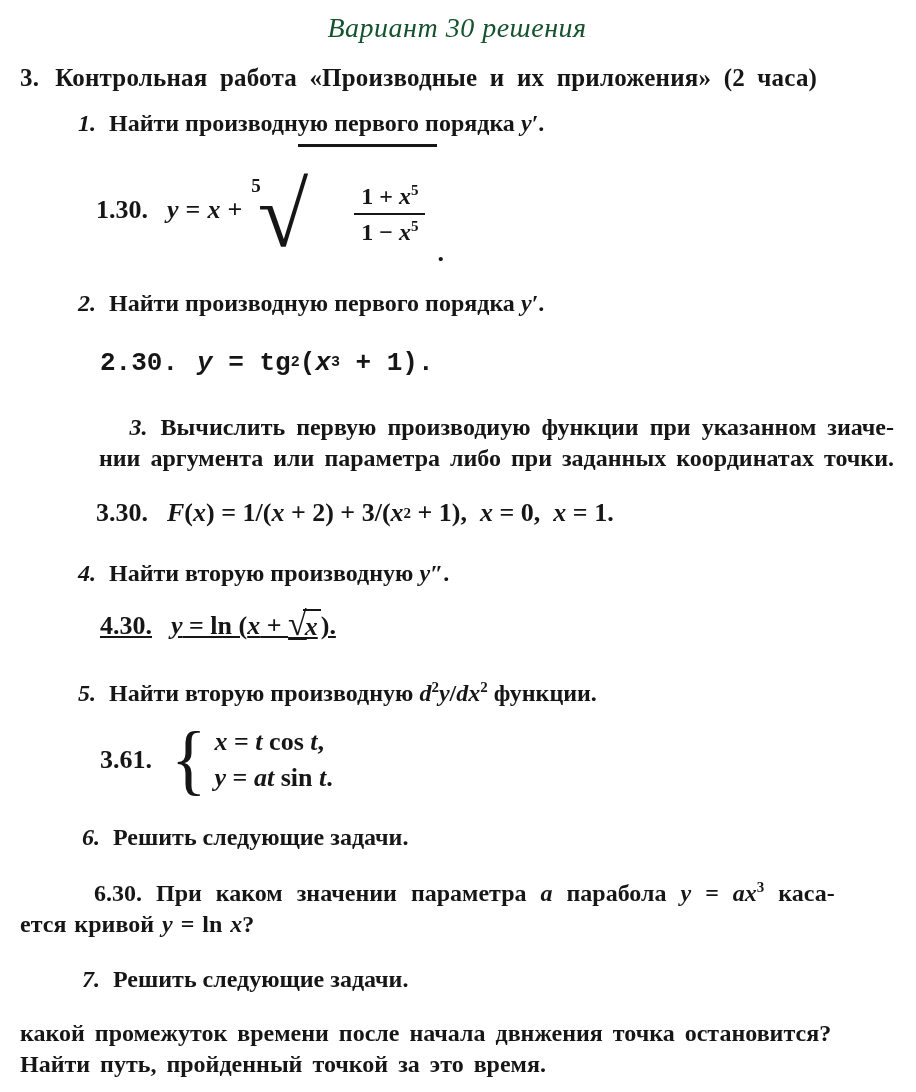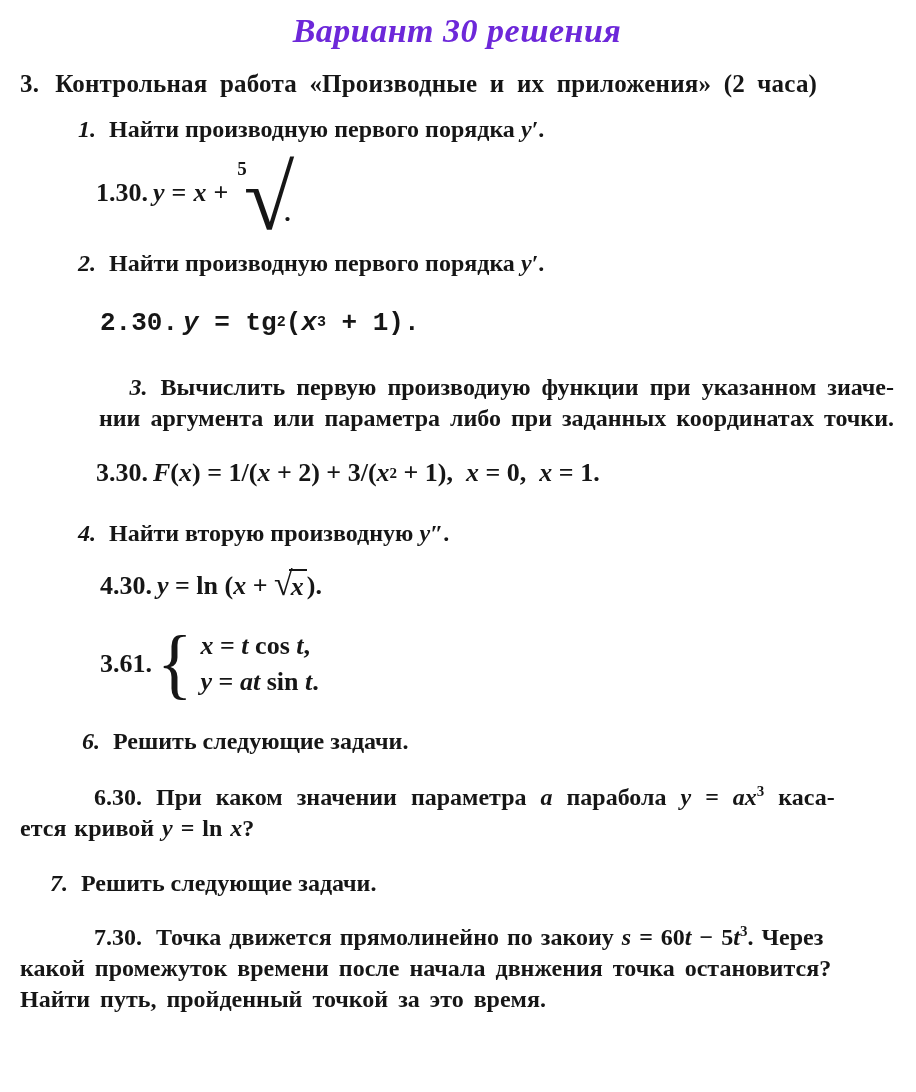--- a/index.html
+++ b/index.html
@@ -8,47 +8,47 @@
     width: 916px; height: 1092px; overflow: hidden;
     background: #ffffff; color: #161616;
     font-family: "Liberation Serif", "DejaVu Serif", serif;
     font-weight: 700;
   }
   .page { width: 916px; height: 1092px; padding: 6px 22px 0 20px; }
 
   
   .title {
     margin: 6px 0 0; text-align: center;
-    font-size: 34px; font-style: italic; font-weight: 700; color: #6d28d9;
+    font-size: 28px; font-style: italic; font-weight: 400; color: #14532d;
     letter-spacing: 0.5px;
   }
   .heading { margin: 20px 0 13px; font-size: 25px; word-spacing: 6px; letter-spacing: 0.2px; }
   .hnum { margin-right: 16px; }
 
   
   .task { margin: 0; font-size: 24px; line-height: 30px; }
   .inum { font-style: italic; margin-right: 13px; }
   .t1 { margin: 16px 0 0 58px; }
   .t2 { margin: 12px 0 0 58px; }
   .t4 { margin: 30px 0 0 58px; }
   .t5 { margin: 26px 0 0 58px; }
   .t6 { margin: 24px 0 0 62px; }
-  .t7 { margin: 24px 0 0 30px; }
+  .t7 { margin: 24px 0 0 62px; }
 
   
   .formula { font-size: 26px; display: flex; align-items: center; }
   .formula span, .task span, .pline span, .heading span { white-space: pre; }
-  .flabel { margin-right: 5px; }
+  .flabel { margin-right: 19px; }
   .it { font-style: italic; }
   sup.sp { font-size: 15px; font-weight: 700; line-height: 0; }
 
   .f130 { margin: 6px 0 0 76px; min-height: 86px; }
   .f230 { margin: 30px 0 0 80px; font-family: Liberation Mono, monospace; }
   .f330 { margin: 24px 0 0 76px; }
-  .f430 { margin: 12px 0 0 80px; min-height: 52px; }
+  .f430 { margin: 12px 0 0 80px; min-height: 52px; text-decoration: underline; }
   .f530 { margin: 14px 0 0 80px; min-height: 76px; }
 
   .opsp { margin: 0 7px; }
 
   
   .bigroot { display: inline-flex; align-items: center; margin-left: 2px; }
   .ridx { font-size: 19px; display: inline-block; transform: translateY(-24px); margin-right: -3px; }
   .rsign { font-size: 92px; font-weight: 400; line-height: 0; display: inline-block; transform: translateY(5px); margin-right: -10px; }
   .rbody { display: inline-block; border-top: 3px solid #161616; padding: 4px 12px 0 4px; }
   .frac { display: inline-flex; flex-direction: column; align-items: center; font-size: 24px; line-height: 1.1; }
@@ -93,20 +93,26 @@
 
   <div class="formula f130">
     <span class="flabel">1.30.</span>
     <span class="it">y</span>
     <span class="opsp">=</span>
     <span class="it">x</span>
     <span class="opsp">+</span>
     <span class="bigroot">
       <span class="ridx">5</span>
       <span class="rsign">√</span>
+      <span class="rbody">
+        <span class="frac">
+          <span class="fnum"><span>1 + </span><span class="it">x</span><sup class="sp">5</sup></span>
+          <span class="fden"><span>1 − </span><span class="it">x</span><sup class="sp">5</sup></span>
+        </span>
+      </span>
     </span>
     <span class="enddot">.</span>
   </div>
 
   <p class="task t2"><span class="inum">2.</span><span>Найти производную первого порядка </span><span class="it">y′</span><span>.</span></p>
 
   <div class="formula f230">
     <span class="flabel">2.30.</span>
     <span class="it">y</span>
       <span> = tg</span>
@@ -144,38 +150,38 @@
   <div class="formula f430">
     <span class="flabel">4.30.</span>
     <span class="it">y</span>
       <span> = ln (</span>
       <span class="it">x</span>
       <span> + </span>
       <span class="ssqrt"><span class="ssign">√</span><span class="srad it">x</span></span>
       <span>).</span>
   </div>
 
+  <p class="task t5"><span class="inum">5.</span><span>Найти вторую производную </span><span class="it">d</span><sup class="sp">2</sup><span class="it">y</span><span>/</span><span class="it">dx</span><sup class="sp">2</sup><span> функции.</span></p>
 
   <div class="formula f530">
     <span class="flabel">3.61.</span>
     <span class="brace">{</span>
     <span class="syslines">
       <span class="sline"><span class="it">x</span><span> = </span><span class="it">t</span><span> cos </span><span class="it">t</span><span>,</span></span>
       <span class="sline"><span class="it">y</span><span> = </span><span class="it">at</span><span> sin </span><span class="it">t</span><span>.</span></span>
     </span>
   </div>
 
   <p class="task t6"><span class="inum">6.</span><span>Решить следующие задачи.</span></p>
 
   <p class="para p630">
     <span class="pline pl-indent74 ws8"><span class="plabel">6.30.</span><span>При каком значении параметра </span><span class="it">a</span><span> парабола </span><span class="it">y</span><span> = </span><span class="it">ax</span><sup class="sp">3</sup><span> каса-</span></span>
     <span class="pline ws2"><span>ется кривой </span><span class="it">y</span><span> = ln </span><span class="it">x</span><span>?</span></span>
   </p>
 
   <p class="task t7"><span class="inum">7.</span><span>Решить следующие задачи.</span></p>
 
   <p class="para p730">
-    <span class="pline pl-indent74 ws2"><span class="plabel">7.30.</span><span>Точка движется прямолинейно по закоиу </span><span class="it">s</span><span> = 60</span><span class="it">t</span><span> − 5</span><span class="it">t</span><sup class="sp">3</sup><span>. Через</span></span>
     <span class="pline ws4"><span>какой промежуток времени после начала двнжения точка остановится?</span></span>
     <span class="pline ws4"><span>Найти путь, пройденный точкой за это время.</span></span>
   </p>
 
 </div>
 
 </body></html>

